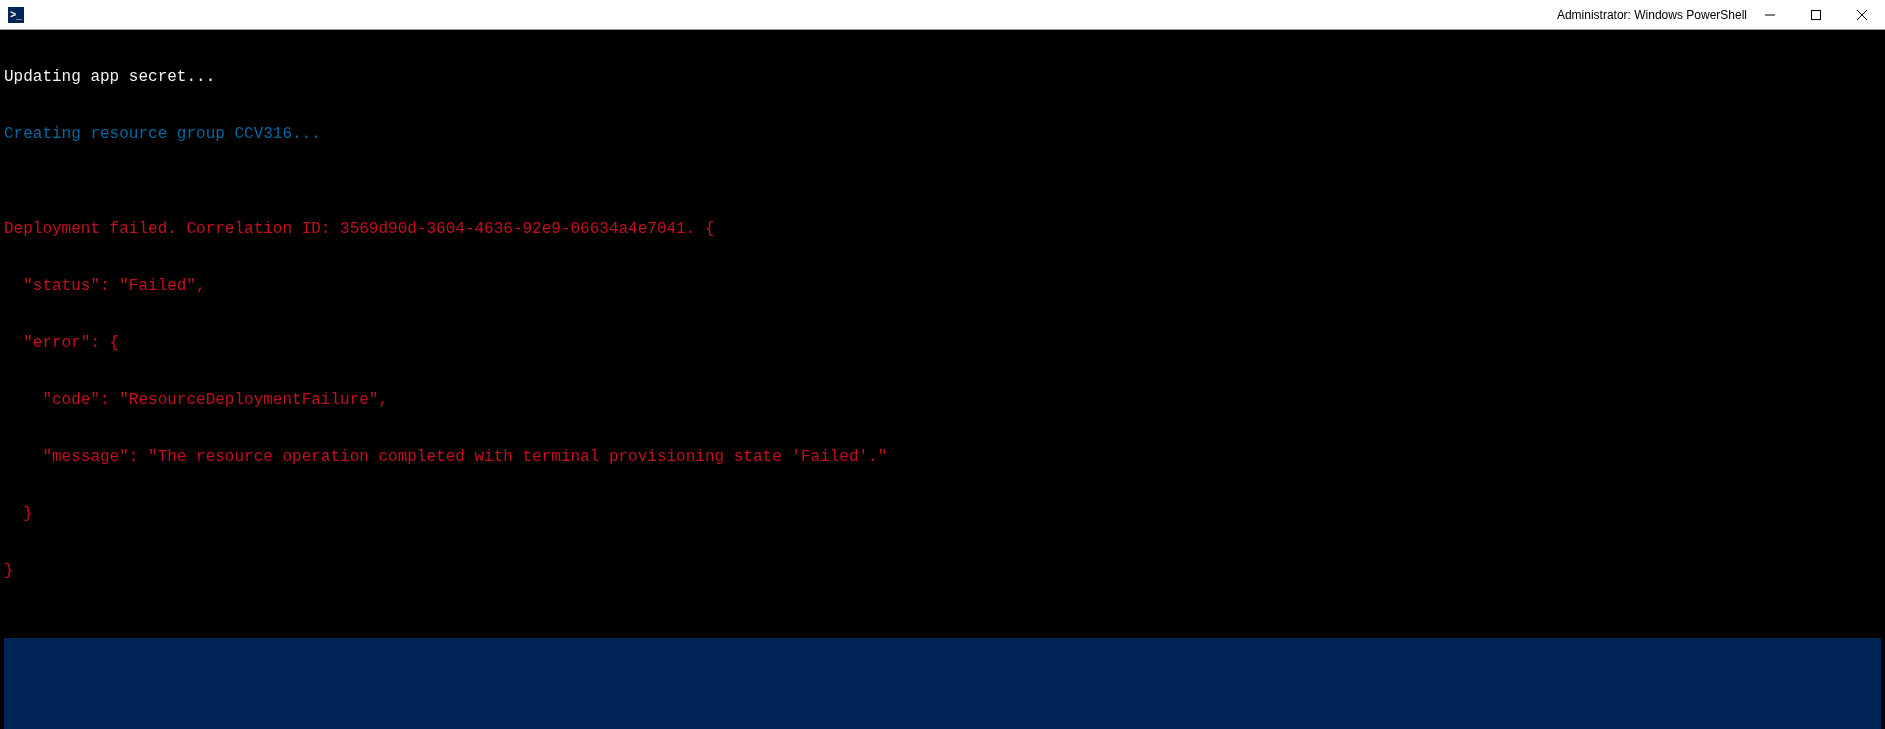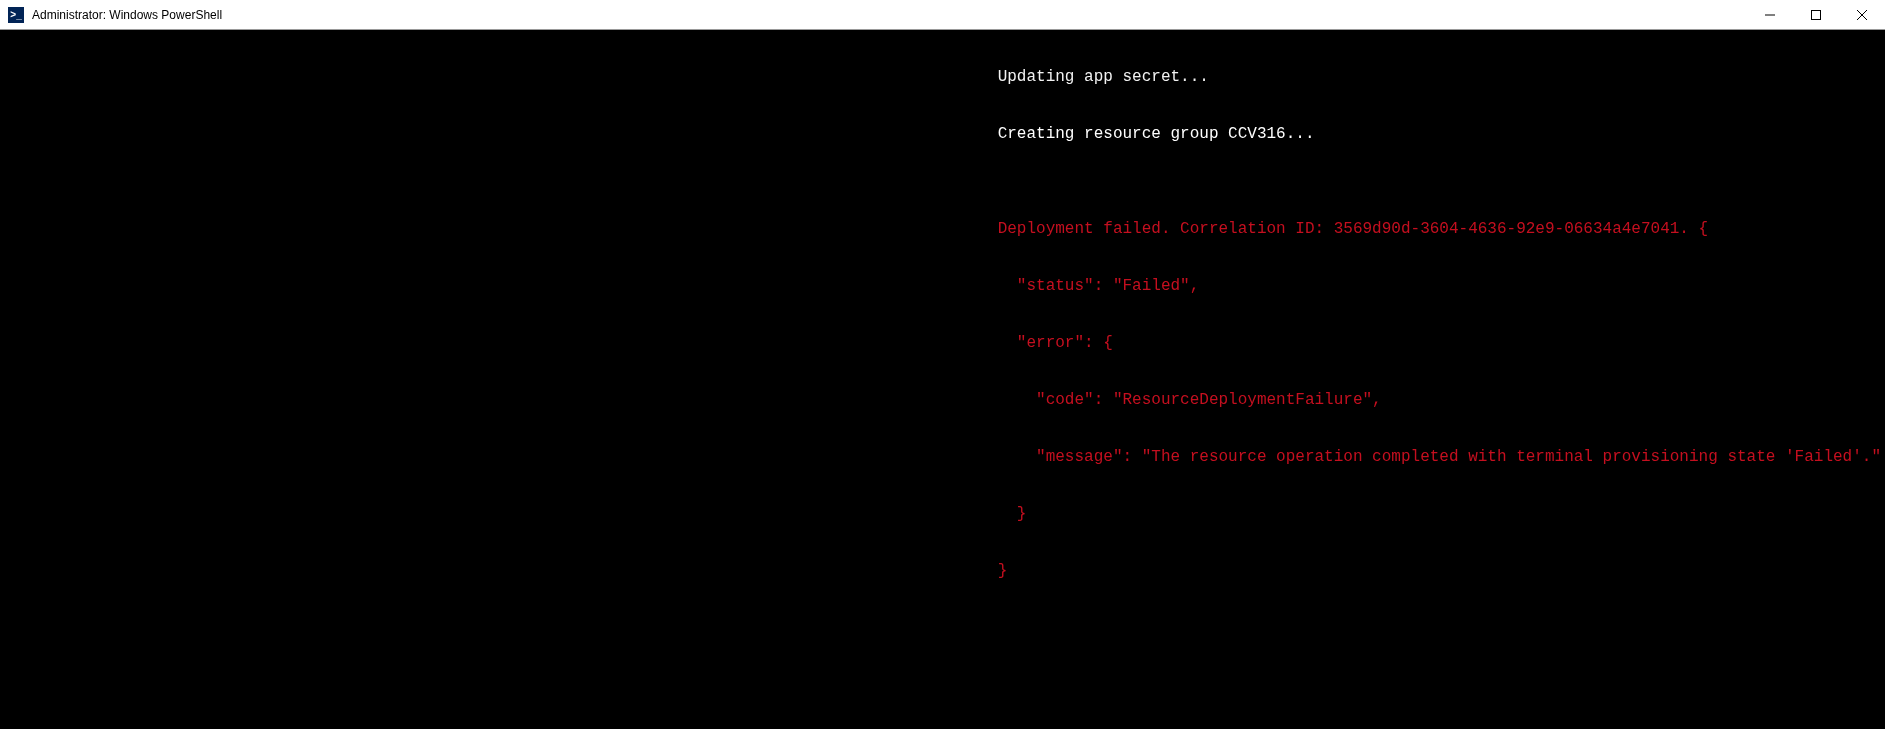--- a/index.html
+++ b/index.html
@@ -31,20 +31,21 @@
       display: flex;
       align-items: center;
       justify-content: center;
       color: #fff;
       font-size: 10px;
       font-weight: bold;
     }
     .titlebar .title {
       flex: 1;
       padding-left: 2px;
+      text-align: right;
     }
     .winbtn {
       width: 46px;
       height: 30px;
       display: flex;
       align-items: center;
       justify-content: center;
       font-family: "Segoe UI Symbol", sans-serif;
       font-size: 10px;
       cursor: default;
@@ -56,21 +57,21 @@
       color: #ccc;
       line-height: 19px;
       white-space: pre;
       padding: 0 4px;
       overflow: hidden;
     }
     .line { display: block; }
     .bg-black { background: #000; }
     .white { color: #f2f2f2; }
     .green { color: #13a10e; }
-    .yellow { color: #ffffff; }
+    .yellow { color: #0369a1; }
     .red { color: #c50f1f; }
     .blue-remainder { background: #012456; flex: 1; }
   </style>
 </head>
 <body>
 
 <div class="titlebar">
   <div class="icon-box">&gt;_</div>
   <div class="title">Administrator: Windows PowerShell</div>
   <div class="winbtn">
@@ -84,21 +85,21 @@
       </svg>
   </div>
   <div class="winbtn">
     <svg viewBox="0 0 10 10">
         <line x1="0" y1="0" x2="10" y2="10" stroke="#000" stroke-width="1"></line>
         <line x1="10" y1="0" x2="0" y2="10" stroke="#000" stroke-width="1"></line>
       </svg>
   </div>
 </div>
 
-<div class="terminal" style="display:flex;flex-direction:column;align-items:flex-end;">
+<div class="terminal" style="display:flex;flex-direction:column;">
   <div class="bg-black">
     <span class="line white">Updating app secret...</span>
     <span class="line yellow">Creating resource group CCV316...</span>
     <span class="line"></span>
     <span class="line red">Deployment failed. Correlation ID: 3569d90d-3604-4636-92e9-06634a4e7041. {</span>
     <span class="line red">  "status": "Failed",</span>
     <span class="line red">  "error": {</span>
     <span class="line red">    "code": "ResourceDeploymentFailure",</span>
     <span class="line red">    "message": "The resource operation completed with terminal provisioning state 'Failed'."</span>
     <span class="line red">  }</span>

